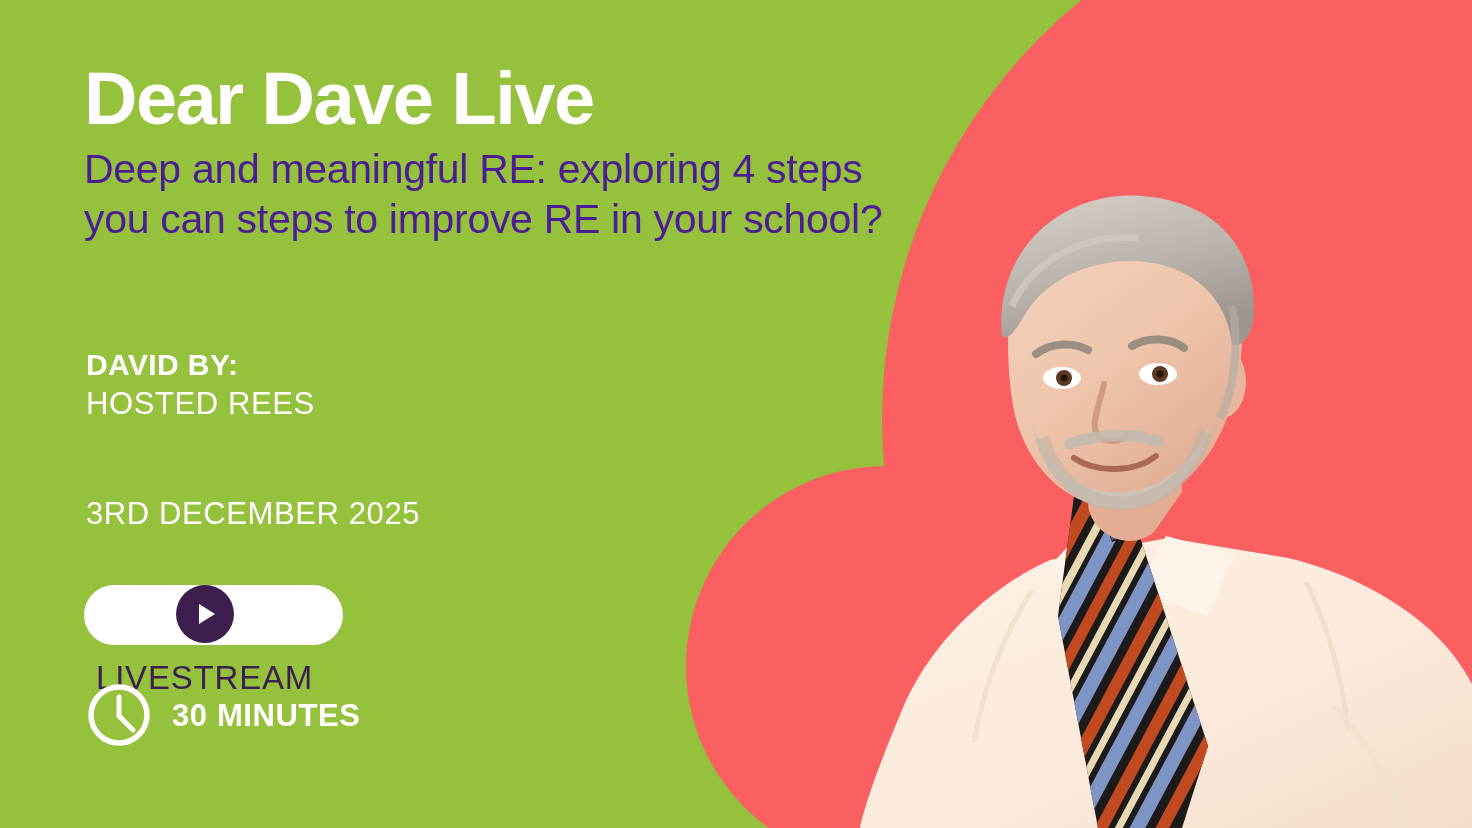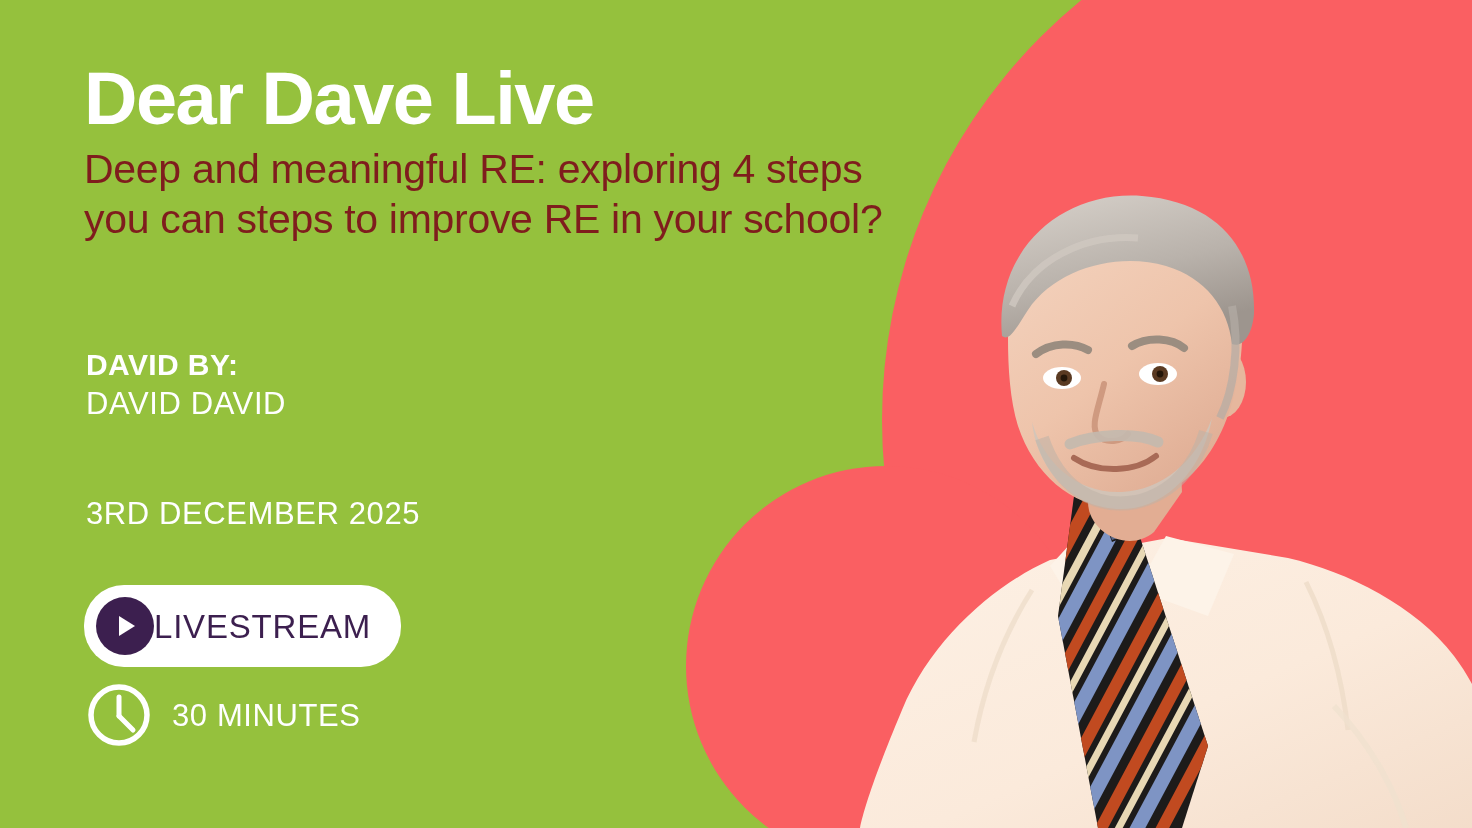--- a/index.html
+++ b/index.html
@@ -46,21 +46,21 @@
     line-height:1;
     white-space:nowrap;
   }
 
   .subtitle {
     position:absolute;
     left:0; top:144px;
     width:960px;
     font-size:41px;
     font-weight:normal;
-    color:#7f1d1d;
+    color:#4c1d95;
     line-height:1.22;
     letter-spacing:-0.3px;
   }
 
   .hosted-label {
     position:absolute;
     left:2px; top:348px;
     font-size:30px;
     font-weight:bold;
     color:#ffffff;
@@ -81,26 +81,28 @@
     font-size:31px;
     font-weight:normal;
     color:#ffffff;
     letter-spacing:0.6px;
   }
 
   
   .pill {
     position:absolute;
     left:0px; top:585px;
-    height:82px;
+    height:60px;
     padding:0 30px 0 12px;
     background:#ffffff;
     border-radius:40px;
     display:flex;
     align-items:center;
+    gap:18px;
+    flex-direction:column;
   }
   .play-circle {
     width:58px; height:58px;
     flex:0 0 58px;
     border-radius:50%;
     background:#3c1f4f;
     display:flex;
     align-items:center;
     justify-content:center;
   }
@@ -118,21 +120,21 @@
     position:absolute;
     left:2px; top:682px;
     display:flex;
     align-items:center;
     gap:20px;
   }
   .clock-icon { width:66px; height:66px; flex:0 0 66px; }
   .clock-icon svg { display:block; }
   .duration-label {
     font-size:31px;
-    font-weight:normal;
+    font-weight:bold;
     color:#ffffff;
     letter-spacing:0.6px;
     line-height:1;
   }
 </style>
 </head>
 <body>
 
 <div class="poster">
 
@@ -264,21 +266,21 @@
 
     <div class="title">Dear Dave Live</div>
 
     <div class="subtitle">
       <div>Deep and meaningful RE: exploring 4 steps</div>
       <div>you can steps to improve RE in your school?</div>
     </div>
 
     <div class="hosted-label">DAVID BY:</div>
 
-    <div class="host-name">DAVID DAVID</div>
+    <div class="host-name">HOSTED REES</div>
 
     <div class="event-date">3RD DECEMBER 2025</div>
 
     <div class="pill">
       <span class="play-circle">
         <svg width="30" height="30" viewBox="0 0 30 30" xmlns="http://www.w3.org/2000/svg">
           <path d="M9 5 L25 15 L9 25 Z" fill="#ffffff"></path>
         </svg>
       </span>
       <span class="pill-label">LIVESTREAM</span>

